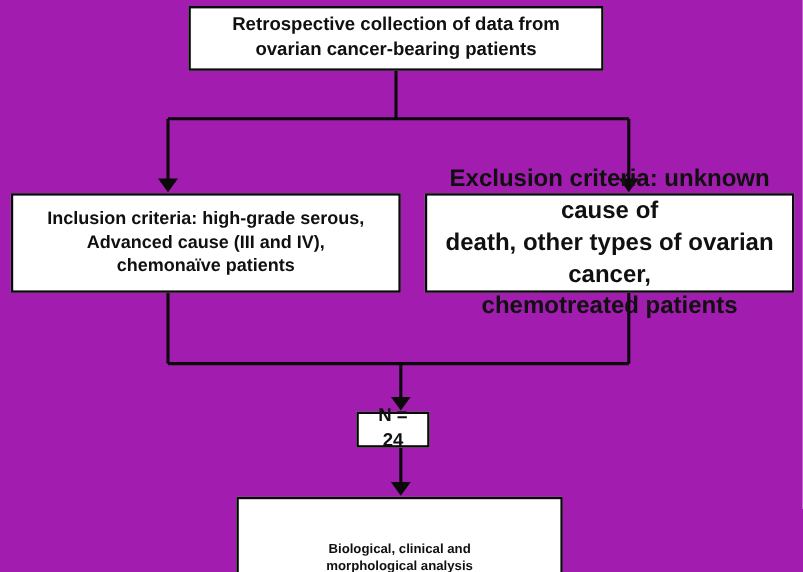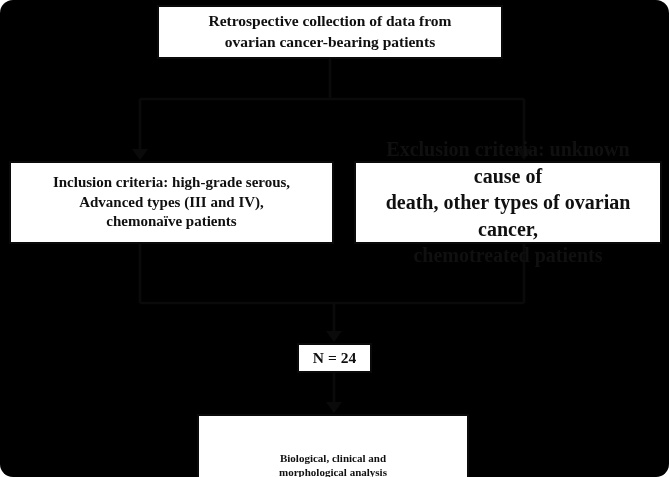--- a/index.html
+++ b/index.html
@@ -5,24 +5,23 @@
 <style>
   html, body {
     margin: 0;
     padding: 0;
     background: #ffffff;
   }
   #canvas {
     position: relative;
     width: 669px;
     height: 477px;
-    background: #000000;
-    font-family: Liberation Serif, serif;
+    background: #a21caf;
+    font-family: Liberation Sans, sans-serif;
     overflow: hidden;
-    border-radius: 13px;
   }
   #connectors {
     position: absolute;
     left: 0;
     top: 0;
     width: 669px;
     height: 477px;
   }
   .node {
     position: absolute;
@@ -61,21 +60,21 @@
   #node-exclusion {
     left: 354px;
     top: 161px;
     width: 308px;
     height: 83px;
     font-size: 20px;
   }
   #node-cohort {
     left: 297px;
     top: 343px;
-    width: 75px;
+    width: 61px;
     height: 30px;
     font-size: 15.5px;
   }
   #node-analysis {
     left: 197px;
     top: 414px;
     width: 272px;
     height: 68px;
     font-size: 11px;
     align-items: flex-end;
@@ -112,21 +111,21 @@
     <path d="M334,373 L334,410" stroke="#0a0a0a" stroke-width="2.6" fill="none" marker-end="url(#arrowhead)"></path>
   </svg>
 
   <div class="node" id="node-source">
     <span class="node-text">Retrospective collection of data from
 ovarian cancer-bearing patients</span>
   </div>
 
   <div class="node" id="node-inclusion">
     <span class="node-text">Inclusion criteria: high-grade serous,
-Advanced types (III and IV),
+Advanced cause (III and IV),
 chemonaïve patients</span>
   </div>
 
   <div class="node" id="node-exclusion">
     <span class="node-text">Exclusion criteria: unknown cause of
 death, other types of ovarian cancer,
 chemotreated patients</span>
   </div>
 
   <div class="node" id="node-cohort">

